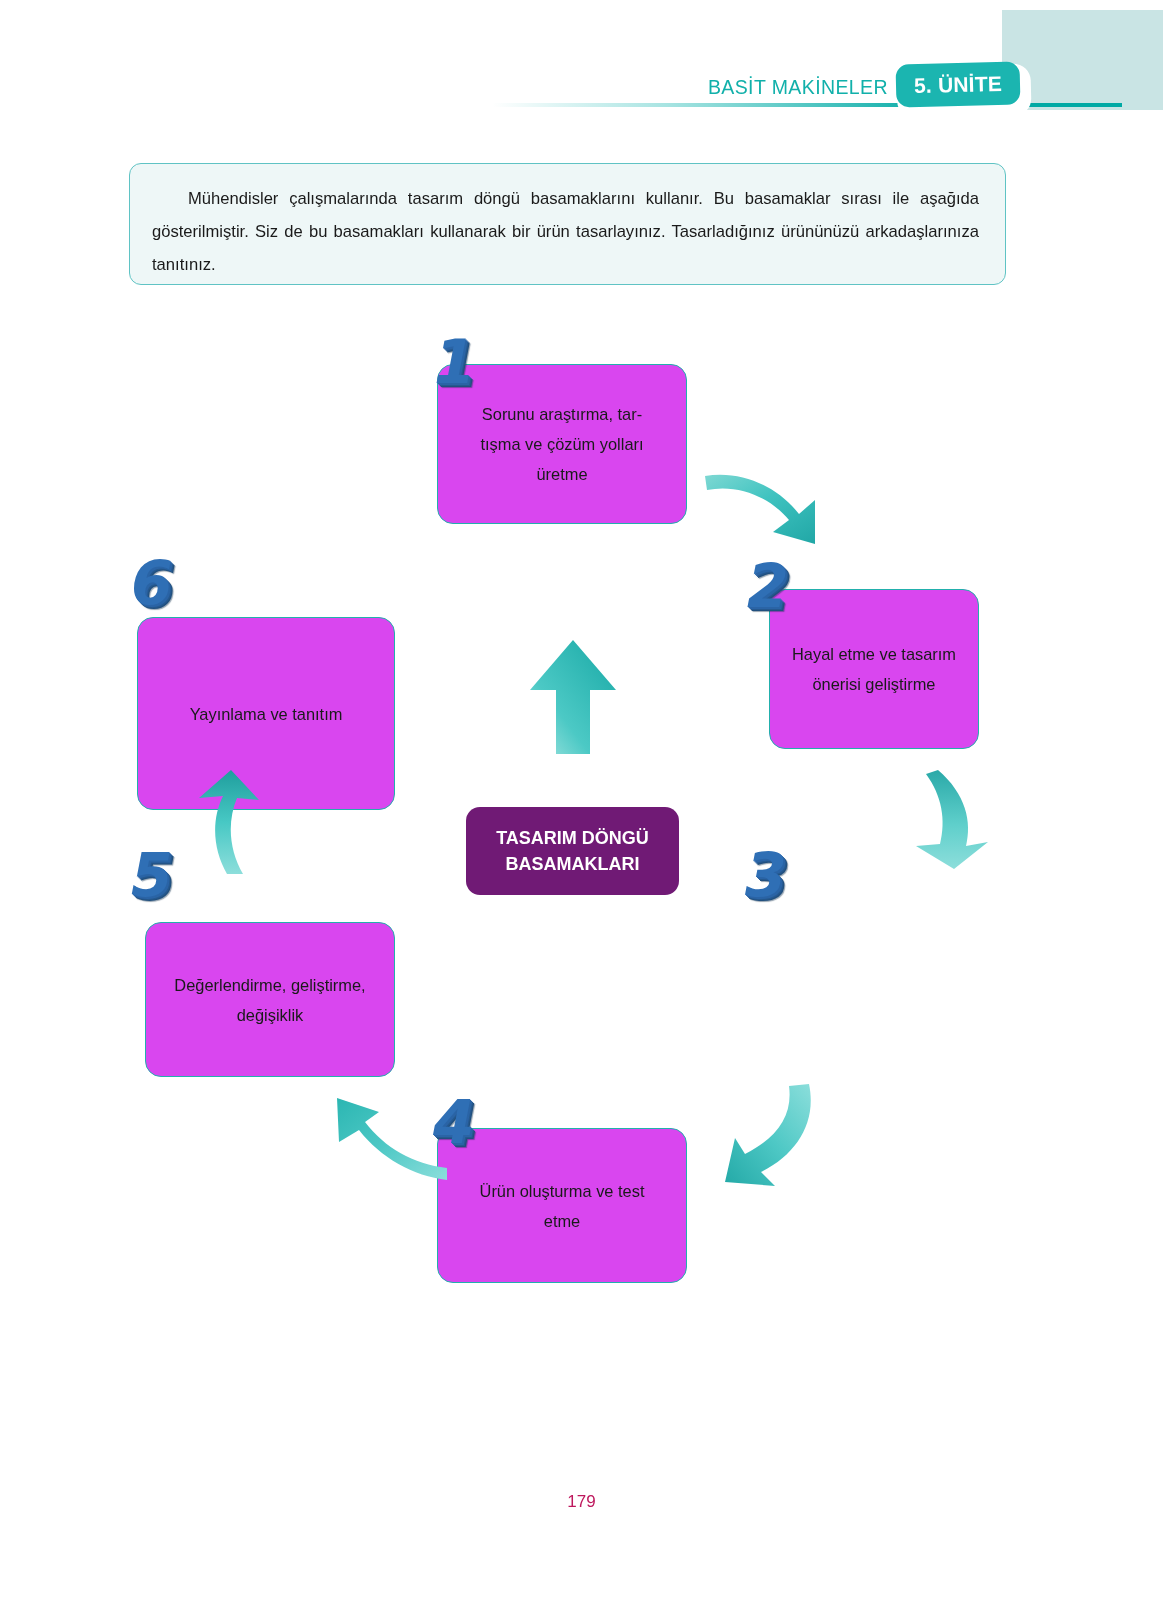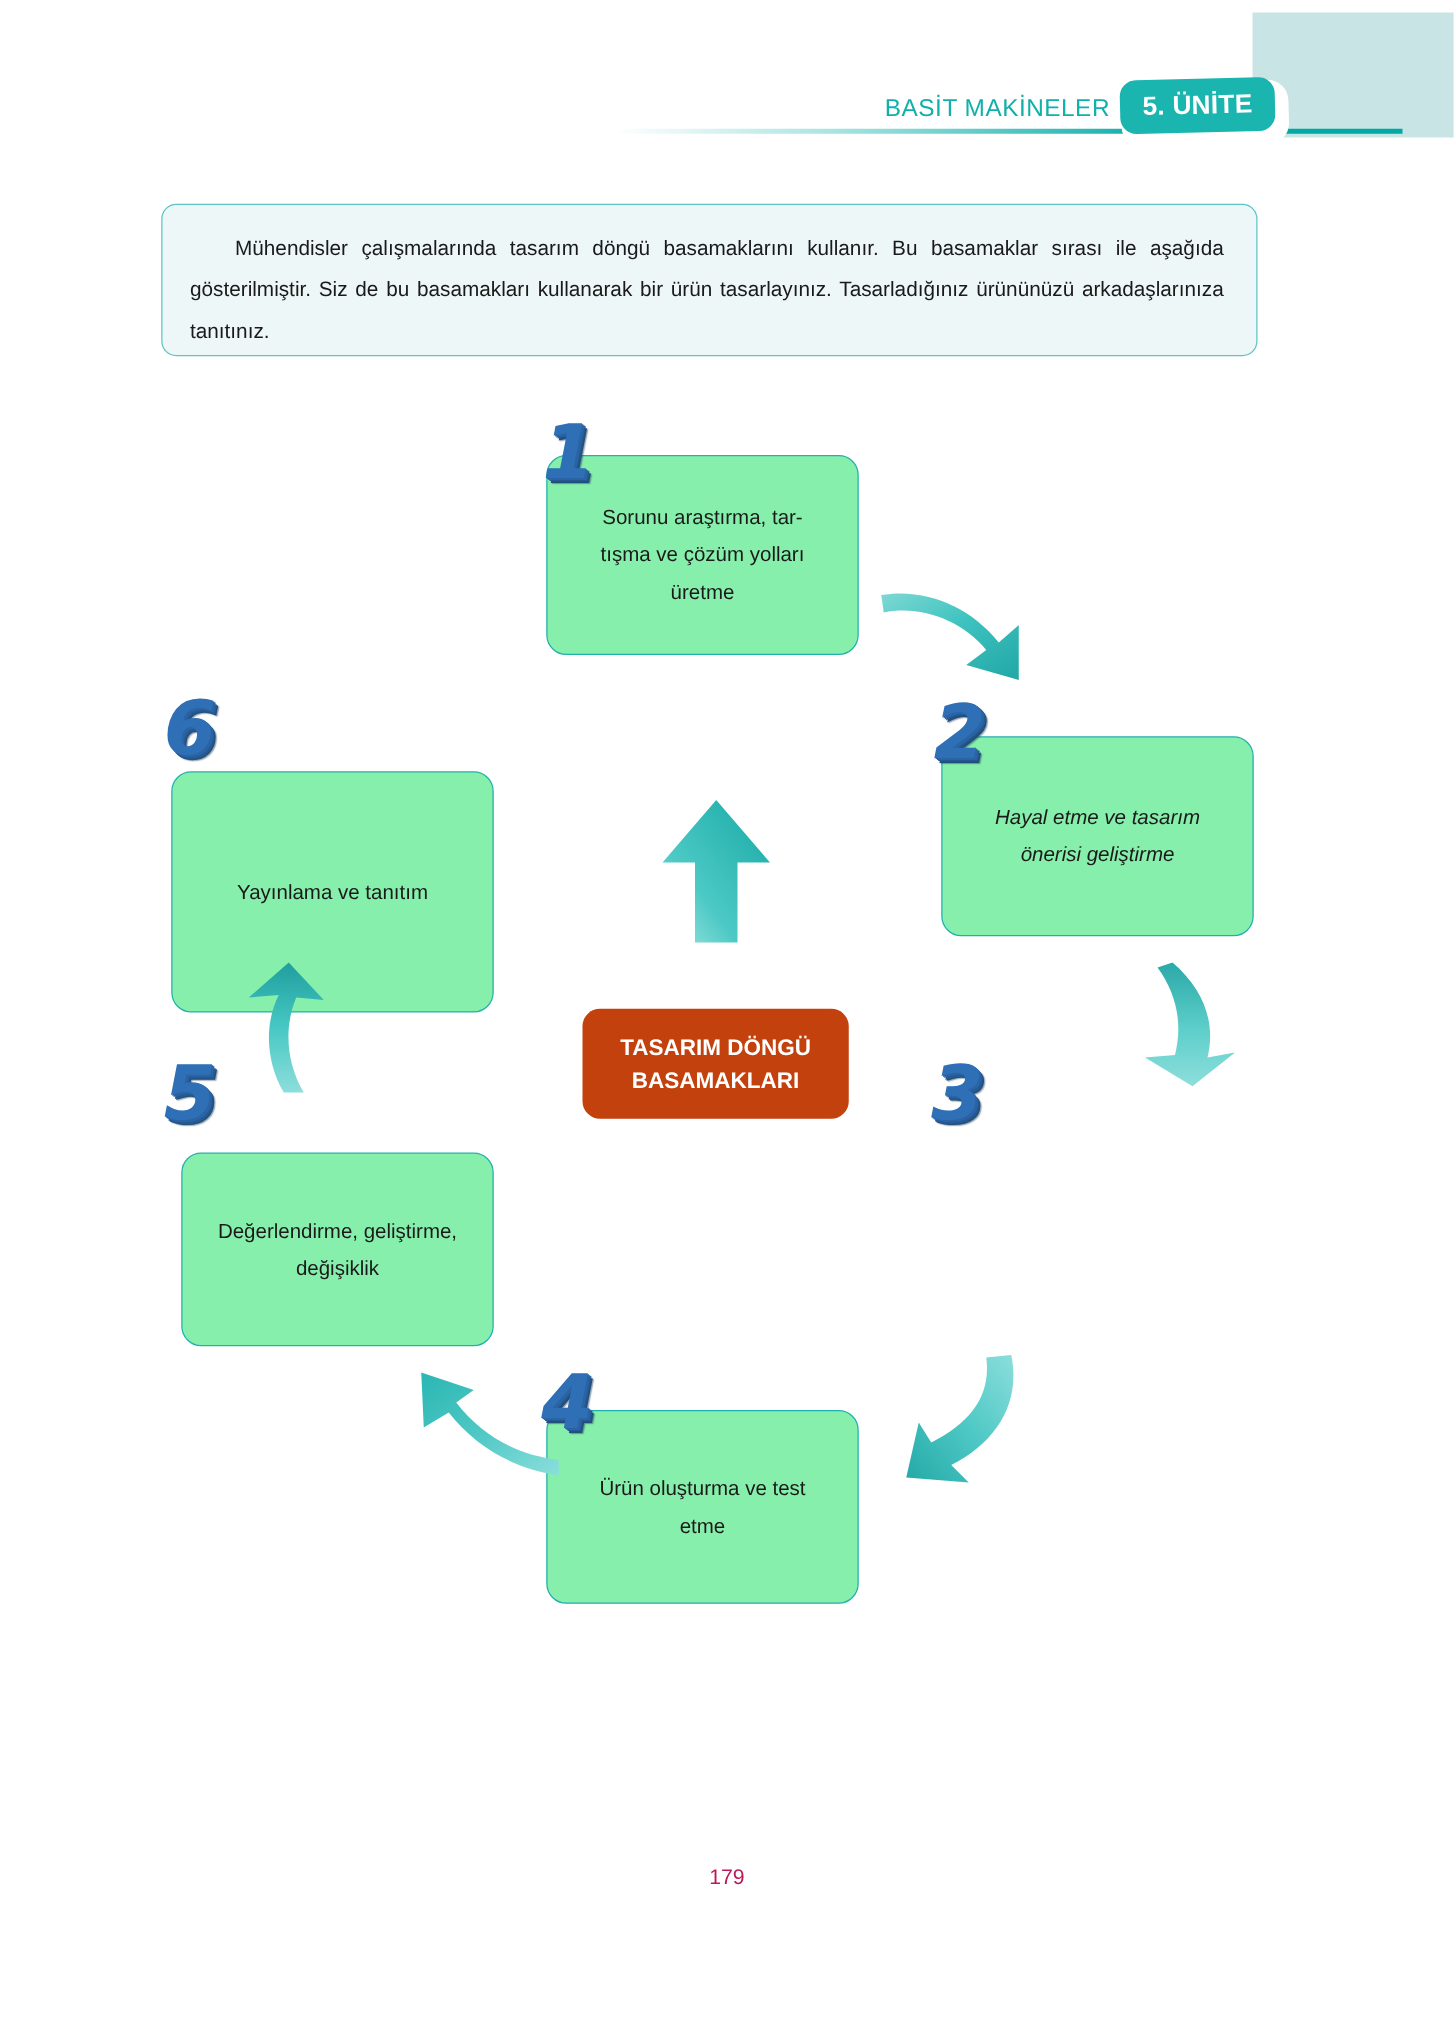--- a/index.html
+++ b/index.html
@@ -117,21 +117,21 @@
     top: 0;
     width: 1163px;
     height: 1616px;
   }
 
   .step-box {
     position: absolute;
     box-sizing: border-box;
     border: 1.8px solid #22b0ac;
     border-radius: 16px;
-    background: #86efac;
+    background: #d946ef;
     display: flex;
     align-items: center;
     justify-content: center;
   }
   .step-box::after {
     content: "";
     position: absolute;
     left: 7px;
     top: 7px;
     right: -7px;
@@ -163,21 +163,21 @@
       4px 4px 0 #21507f,
       5px 5px 1px rgba(20,50,80,0.45);
     z-index: 4;
     user-select: none;
   }
 
   
   #box-1 { left: 437px; top: 364px;  width: 250px; height: 160px; }
   #num-1 { left: 434px; top: 332px; }
 
-  #box-2 { left: 753px; top: 589px;  width: 250px; height: 160px; font-style: italic; }
+  #box-2 { left: 769px; top: 589px;  width: 210px; height: 160px; }
   #num-2 { left: 747px; top: 556px; }
 
   #box-3 { left: 753px; top: 890px;  width: 250px; height: 150px; }
   #num-3 { left: 745px; top: 845px; }
 
   #box-4 { left: 437px; top: 1128px; width: 250px; height: 155px; }
   #num-4 { left: 433px; top: 1092px; }
 
   #box-5 { left: 145px; top: 922px;  width: 250px; height: 155px; }
   #num-5 { left: 131px; top: 845px; }
@@ -186,21 +186,21 @@
   #num-6 { left: 131px; top: 553px; }
 
   
   #center-box {
     position: absolute;
     left: 466px;
     top: 807px;
     width: 213px;
     height: 88px;
     border-radius: 14px;
-    background: #c2410c;
+    background: #701a75;
     display: flex;
     align-items: center;
     justify-content: center;
   }
   #center-box::after {
     content: "";
     position: absolute;
     left: 7px;
     top: 7px;
     right: -7px;

